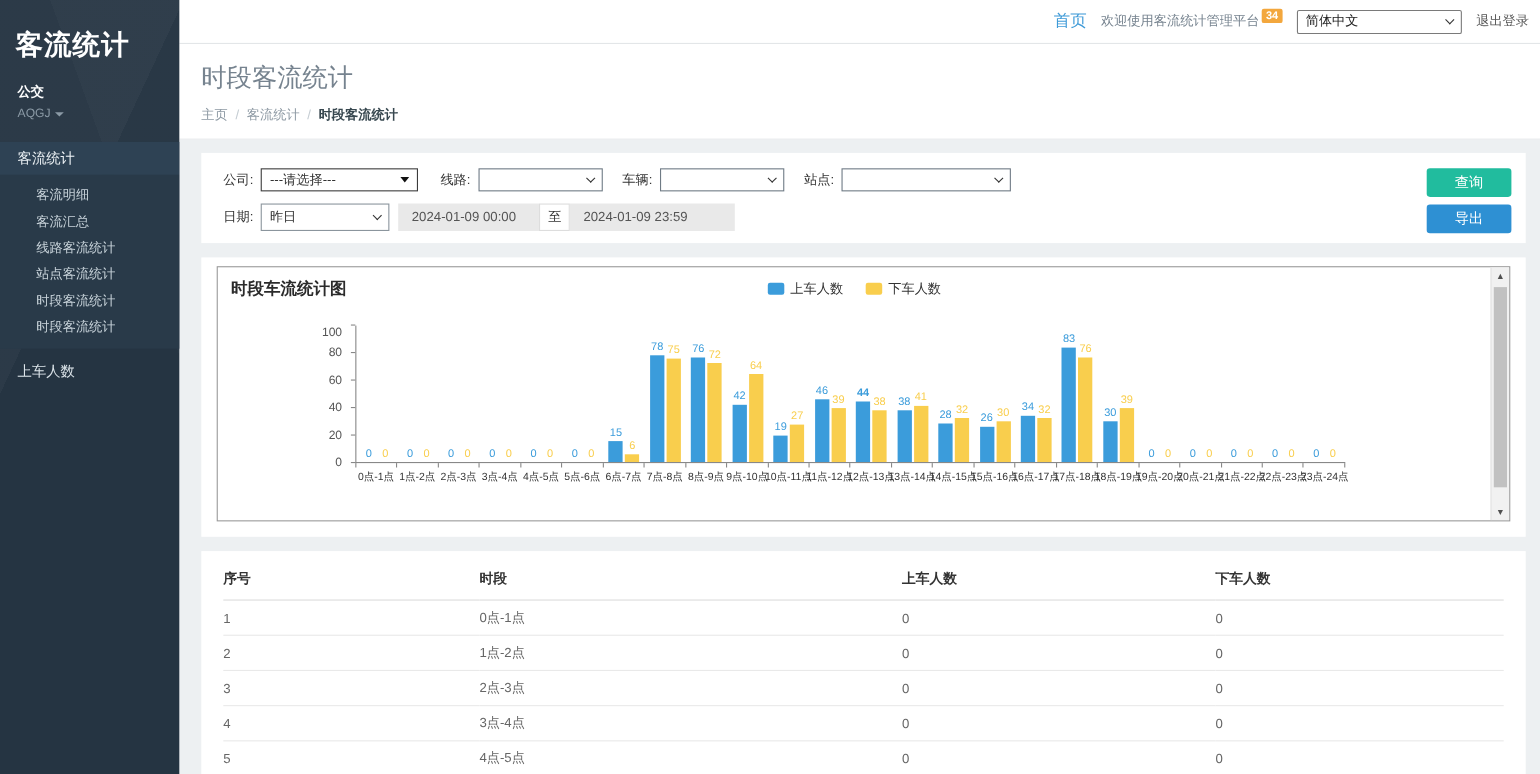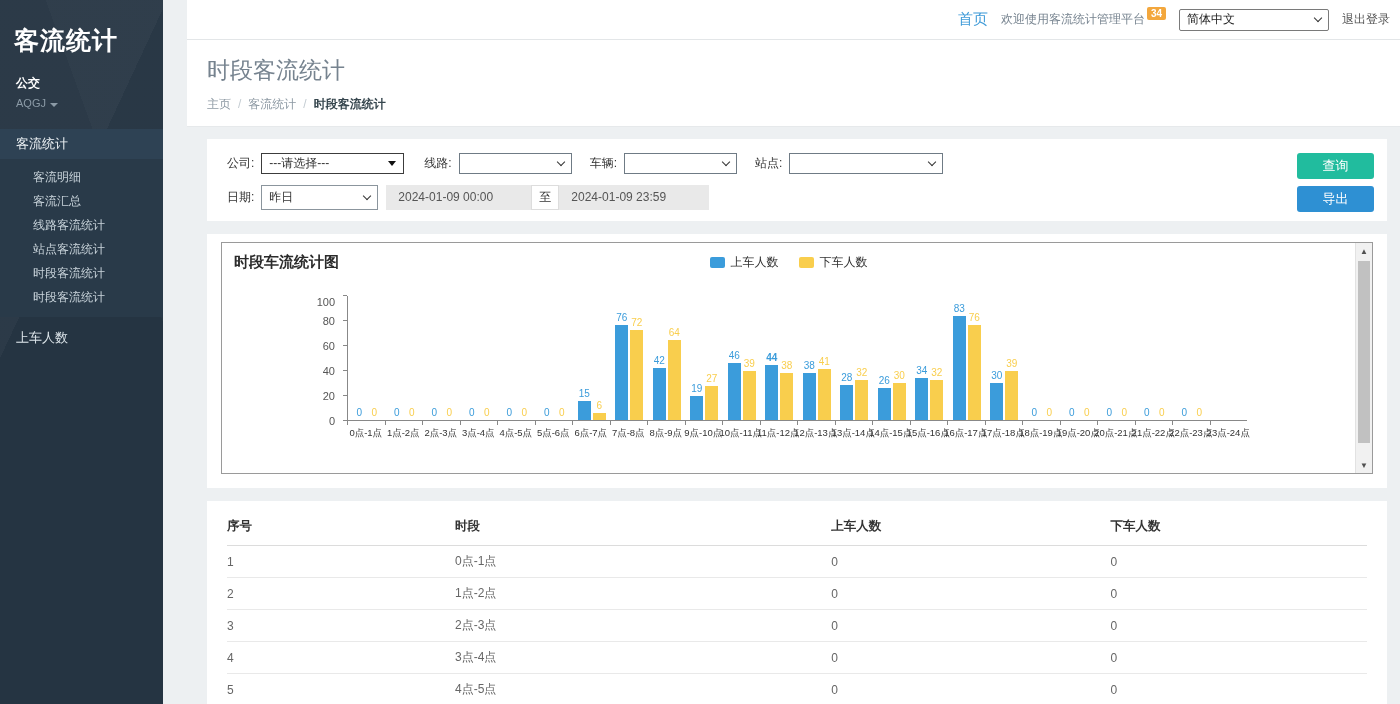--- a/index.html
+++ b/index.html
@@ -19,21 +19,21 @@
   .org-code .caret { display:inline-block; margin-left:4px; width:0; height:0;
     border-left:4px solid transparent; border-right:4px solid transparent; border-top:4px solid #8b9aa6; }
   .menu { margin-top:20px; }
   .menu-section { height:30px; line-height:30px; padding-left:16px; font-size:13px;
     color:#eef3f6; background:#2e4254; cursor:pointer; }
   .submenu { background:#293a49; padding:6px 0 8px; }
   .subitem { height:24px; line-height:24px; padding-left:33px; font-size:12px; color:#c9d4db; cursor:pointer; }
   .menu-plain { height:30px; line-height:30px; padding-left:16px; font-size:13px; color:#dde5ea; margin-top:6px; cursor:pointer; }
 
   
-  .main { flex:1; min-width:0; display:flex; flex-direction:column;margin-left:24px; }
+  .main { flex:1; min-width:0; display:flex; flex-direction:column; }
 
   .navbar { height:40px; background:#fff; border-bottom:1px solid #e3e6e8; flex-shrink:0;
     display:flex; align-items:center; justify-content:flex-end; gap:13px; padding-right:8px; }
   .home-link { color:#3f9bd8; font-size:15px; cursor:pointer; }
   .welcome { color:#76838f; font-size:12px; }
   .badge { display:inline-block; background:#f3a73d; color:#fff; font-size:10px; font-weight:bold;
     padding:1px 4px; border-radius:2px; position:relative; top:-6px; margin-left:2px; }
   .lang-select { width:150px; height:22px; border:1px solid #7a7a7a; border-radius:2px; background:#fff;
     display:flex; align-items:center; justify-content:space-between; padding:0 7px; font-size:12px; color:#222; cursor:pointer; }
   .logout { color:#555; font-size:12px; cursor:pointer; margin-right:2px; }
@@ -56,21 +56,21 @@
     justify-content:space-between; padding:0 7px; font-size:12px; color:#333; cursor:pointer; }
   .sel-company { width:143px; margin-right:20px; border-color:#3c3c3c; }
   .sel-line   { width:113px; margin-right:18px; }
   .sel-vehicle{ width:113px; margin-right:18px; }
   .sel-station{ width:154px; }
   .tri { width:0; height:0; border-left:4px solid transparent; border-right:4px solid transparent; border-top:5px solid #111; }
   .chev { width:6px; height:6px; border-right:1.5px solid #333; border-bottom:1.5px solid #333; transform:rotate(45deg); margin-top:-3px; flex-shrink:0; }
   .sel-preset { width:117px; height:25px; margin-right:8px; border-color:#8b959d; }
   .date-range { display:flex; align-items:center; }
   .date-box { background:#e9e9e9; height:25px; line-height:25px; padding:0 12px; font-size:12px; color:#555; }
-  .date-start { width:145px; }
+  .date-start { width:128px; }
   .date-end { width:150px; }
   .to-box { background:#fff; border:1px solid #ddd; height:25px; line-height:23px; width:28px; text-align:center; font-size:12px; color:#333; }
   .action-btns { position:absolute; right:13px; top:14px; display:flex; flex-direction:column; gap:7px; }
   .btn { width:77px; height:26px; border:none; border-radius:3px; color:#fff; font-size:13px; cursor:pointer; }
   .btn-query { background:#21bc9e; }
   .btn-export { background:#2e90d3; }
 
   
   .chart-panel { background:#fff; margin-top:13px; padding:8px 14px 14px; }
   .chart-box { border:1px solid #9a9a9a; position:relative; height:232px; background:#fff; overflow:hidden; }
@@ -291,20 +291,30 @@
                     <div class="bar" style="height: 18.75px; background: rgb(59, 156, 219);"></div>
                     <div class="bar-label" style="bottom: 20.75px; color: rgb(59, 156, 219);">15</div>
                   </div>
                   <div class="barwrap">
                     <div class="bar" style="height: 7.5px; background: rgb(249, 206, 77);"></div>
                     <div class="bar-label" style="bottom: 9.5px; color: rgb(249, 206, 77);">6</div>
                   </div>
                 </div>
                 <div class="group">
                   <div class="barwrap">
+                    <div class="bar" style="height: 97.5px; background: rgb(59, 156, 219);"></div>
+                    <div class="bar-label" style="bottom: 99.5px; color: rgb(59, 156, 219);">78</div>
+                  </div>
+                  <div class="barwrap">
+                    <div class="bar" style="height: 93.75px; background: rgb(249, 206, 77);"></div>
+                    <div class="bar-label" style="bottom: 95.75px; color: rgb(249, 206, 77);">75</div>
+                  </div>
+                </div>
+                <div class="group">
+                  <div class="barwrap">
                     <div class="bar" style="height: 95px; background: rgb(59, 156, 219);"></div>
                     <div class="bar-label" style="bottom: 97px; color: rgb(59, 156, 219);">76</div>
                   </div>
                   <div class="barwrap">
                     <div class="bar" style="height: 90px; background: rgb(249, 206, 77);"></div>
                     <div class="bar-label" style="bottom: 92px; color: rgb(249, 206, 77);">72</div>
                   </div>
                 </div>
                 <div class="group">
                   <div class="barwrap">

